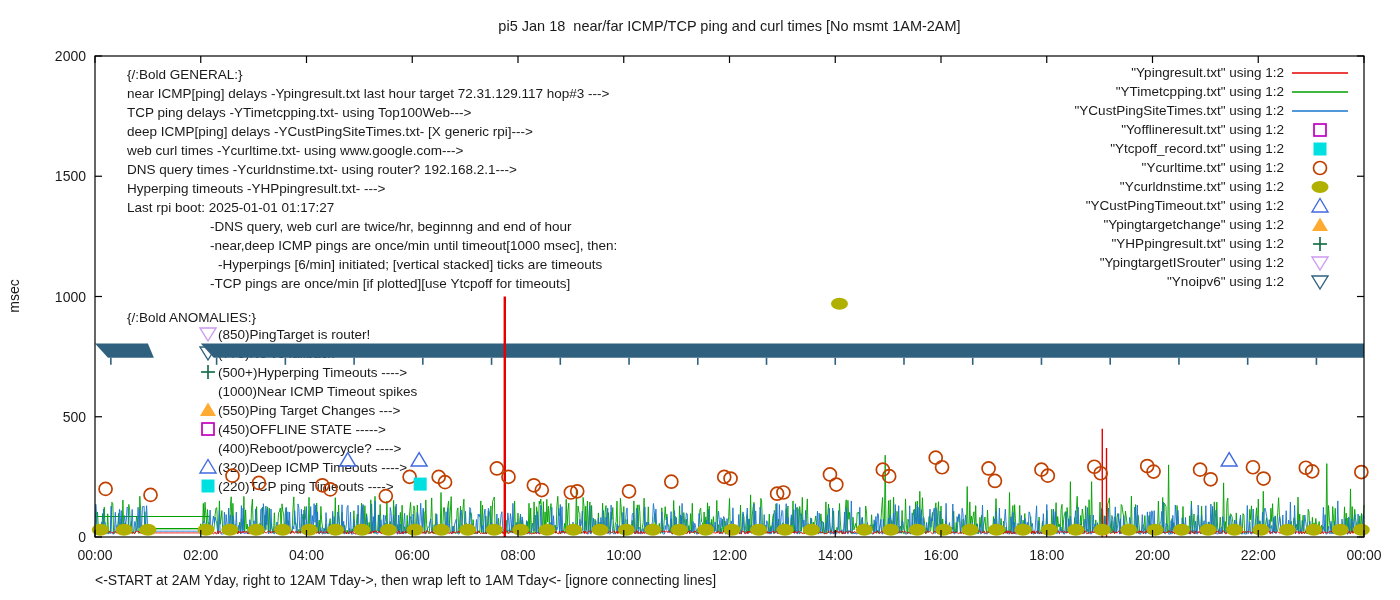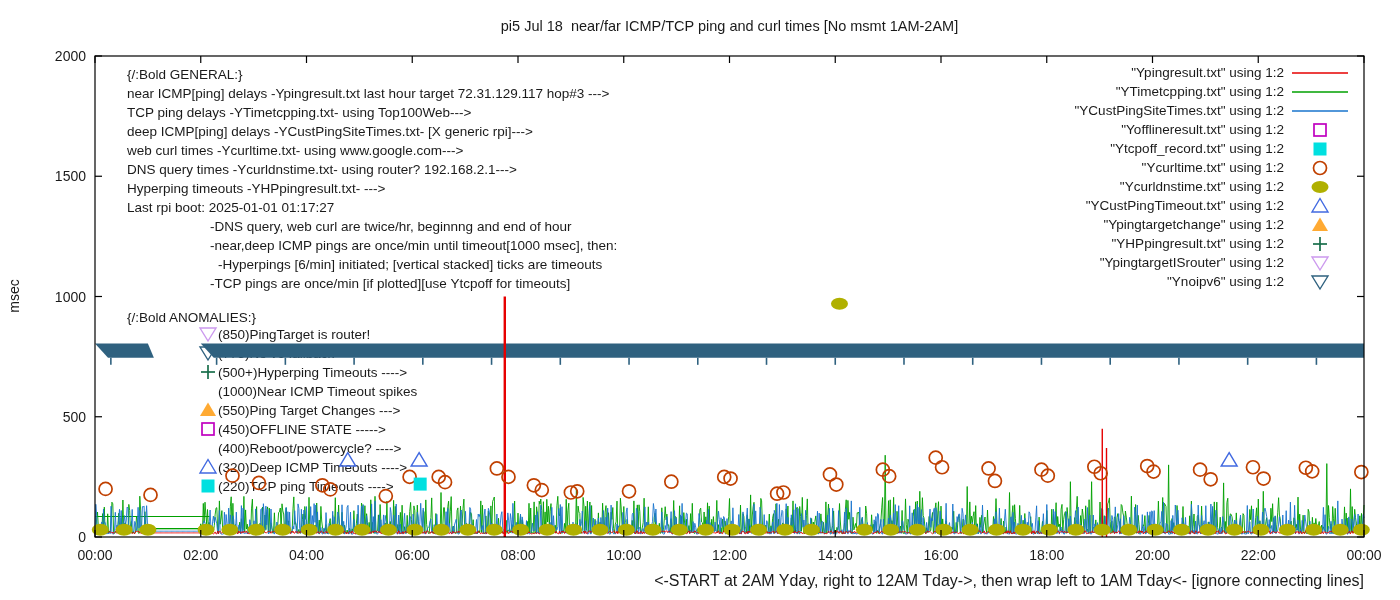--- a/index.html
+++ b/index.html
@@ -5,34 +5,34 @@
   html,body{margin:0;padding:0;background:#ffffff;}
   .chart-root{
     position:relative;width:1400px;height:600px;background:#ffffff;overflow:hidden;
     font-family:"Liberation Sans","DejaVu Sans",sans-serif;color:#1a1a1a;
   }
   .title{
     position:absolute;left:95px;width:1269px;top:18px;text-align:center;
     font-size:14.5px;color:#1a1a1a;white-space:pre;
   }
   .xlabel{
-    position:absolute;left:95px;width:1269px;top:572px;text-align:right;
-    font-size:16px;color:#1a1a1a;
+    position:absolute;left:95px;width:1269px;top:572px;text-align:left;
+    font-size:14px;color:#1a1a1a;
   }
   .ylabel{
     position:absolute;left:-36px;top:288px;width:100px;text-align:center;
     font-size:14px;transform:rotate(-90deg);color:#1a1a1a;
   }
   svg text{font-family:"Liberation Sans","DejaVu Sans",sans-serif;}
 </style>
 </head>
 <body>
 
 <div class="chart-root">
-  <div class="title">pi5 Jul 18  near/far ICMP/TCP ping and curl times [No msmt 1AM-2AM]</div>
+  <div class="title">pi5 Jan 18  near/far ICMP/TCP ping and curl times [No msmt 1AM-2AM]</div>
   <div class="ylabel">msec</div>
   <div class="xlabel">&lt;-START at 2AM Yday, right to 12AM Tday-&gt;, then wrap left to 1AM Tday&lt;- [ignore connecting lines]</div>
   <svg id="plot" width="1400" height="600" viewBox="0 0 1400 600" style="position:absolute;left:0;top:0;">
       <text x="127" y="79" fill="#1a1a1a" font-size="13.5px">{/:Bold GENERAL:}</text>
       <text x="127" y="98" fill="#1a1a1a" font-size="13.5px">near ICMP[ping] delays -Ypingresult.txt last hour target 72.31.129.117 hop#3 ---&gt;</text>
       <text x="127" y="117" fill="#1a1a1a" font-size="13.5px">TCP ping delays -YTimetcpping.txt- using Top100Web---&gt;</text>
       <text x="127" y="136" fill="#1a1a1a" font-size="13.5px">deep ICMP[ping] delays -YCustPingSiteTimes.txt- [X generic rpi]---&gt;</text>
       <text x="127" y="155" fill="#1a1a1a" font-size="13.5px">web curl times -Ycurltime.txt- using www.google.com---&gt;</text>
       <text x="127" y="174" fill="#1a1a1a" font-size="13.5px">DNS query times -Ycurldnstime.txt- using router? 192.168.2.1---&gt;</text>
       <text x="127" y="193" fill="#1a1a1a" font-size="13.5px">Hyperping timeouts -YHPpingresult.txt- ---&gt;</text>

